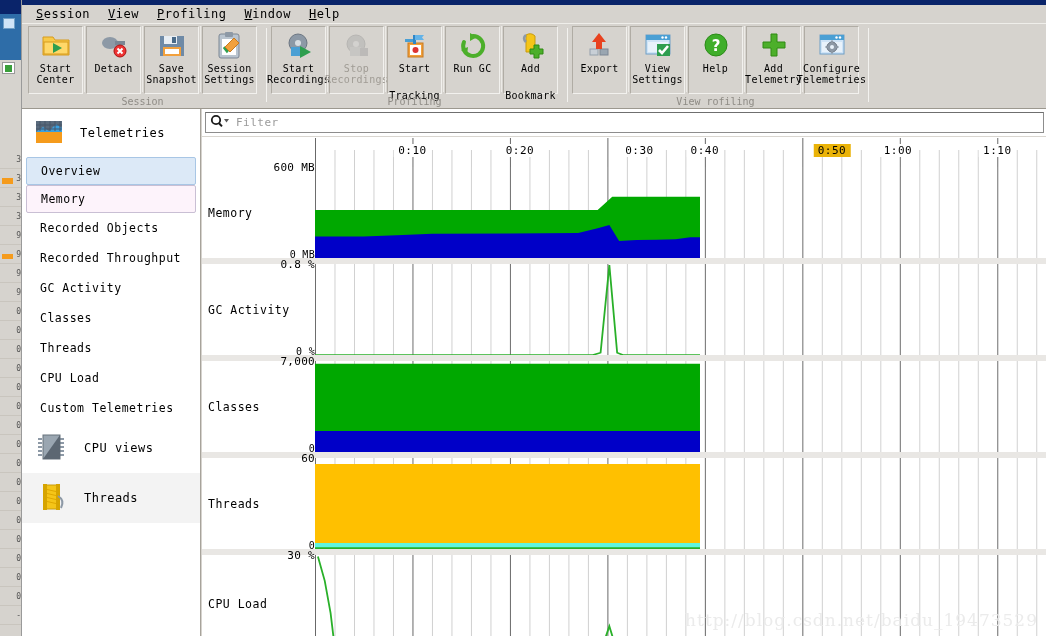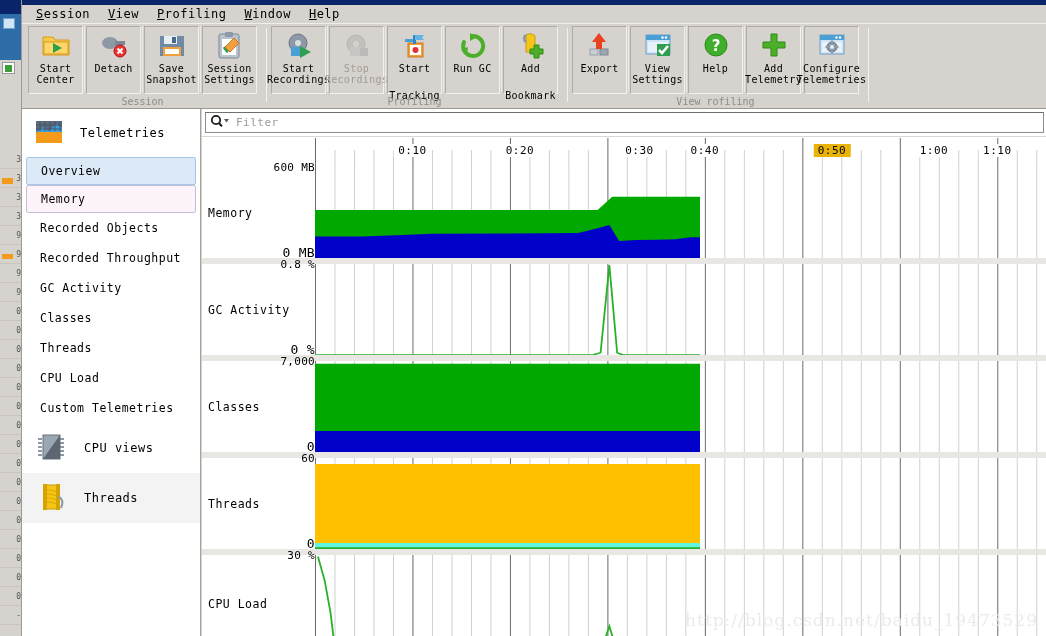--- a/index.html
+++ b/index.html
@@ -77,21 +77,21 @@
   .filterbox .ph { margin-left:4px; font-size:11px; color:#9b9b9b; letter-spacing:0.5px; }
   .panel-sep { height:1px; background:#d9d6d0; }
 
   
   .charts { position:absolute; left:0; top:29px; width:844px; height:498px; }
   .axisrow { position:relative; height:29px; }
   .axisrow .tick-lbl { position:absolute; top:6px; font-size:11px; letter-spacing:.5px; transform:translateX(-50%); }
   .chart { position:relative; height:97px; border-bottom:6px solid #e9e7e4; background:#fff; }
   .chart:last-child { border-bottom:none; }
   .chart .ylab-top { position:absolute; right:calc(100% - 113px); top:-6px; font-size:11px; white-space:nowrap; letter-spacing:.3px;}
-  .chart .ylab-bot { position:absolute; right:calc(100% - 113px); bottom:-2px; font-size:13px; white-space:nowrap; letter-spacing:.3px;}
+  .chart .ylab-bot { position:absolute; right:calc(100% - 113px); bottom:-2px; font-size:10px; white-space:nowrap; letter-spacing:.3px;}
   .chart .name { position:absolute; left:6px; top:50%; transform:translateY(-50%);
      font-size:11.5px; letter-spacing:.5px; }
   .plot { position:absolute; left:113px; top:0; right:0; bottom:0; overflow:hidden; background:#fff;}
   .plot svg { display:block; width:100%; height:100%; }
   .watermark { position:absolute; right:8px; bottom:6px; font-size:17px; color:#ebebeb;
      font-family:"DejaVu Serif","Liberation Serif",serif; letter-spacing:1px; pointer-events:none; }
   .axis-ticks { position:absolute; left:113px; right:0; top:0; height:29px; }
 </style>
 </head>
 <body>
@@ -468,21 +468,21 @@
                   <line x1="682.7666666666667" y1="0" x2="682.7666666666667" y2="29" stroke="#686868" stroke-width="1"></line>
                   <line x1="702.26" y1="12" x2="702.26" y2="29" stroke="#d0d0d0" stroke-width="1"></line>
                   <line x1="721.7533333333333" y1="12" x2="721.7533333333333" y2="29" stroke="#d0d0d0" stroke-width="1"></line>
                 </svg>
               </div>
               <div class="tick-lbl" style="left: 210.467px; background: rgb(255, 255, 255); padding: 0px 4px;">0:10</div>
               <div class="tick-lbl" style="left: 318px; background: rgb(255, 255, 255); padding: 0px 4px;">0:20</div>
               <div class="tick-lbl" style="left: 405.4px; background: rgb(255, 255, 255); padding: 0px 4px; margin-left: 32px;">0:30</div>
               <div class="tick-lbl" style="left: 502.867px; background: rgb(255, 255, 255); padding: 0px 4px;">0:40</div>
               <div class="tick-lbl" style="left: 630px; background: #eab308; padding: 0px 4px;">0:50</div>
-              <div class="tick-lbl" style="left: 732px; background: rgb(255, 255, 255); padding: 0px 4px;">1:00</div>
+              <div class="tick-lbl" style="left: 696px; background: rgb(255, 255, 255); padding: 0px 4px;">1:00</div>
               <div class="tick-lbl" style="left: 795.267px; background: rgb(255, 255, 255); padding: 0px 4px;">1:10</div>
             </div>
             <div class="chart">
               <div class="name">Memory</div>
               <div class="ylab-top">600 MB</div>
               <div class="ylab-bot">0 MB</div>
               <div class="plot">
                 <svg width="731" height="97" viewBox="0 0 731 97" preserveAspectRatio="none">
                   <line x1="0.5" y1="0" x2="0.5" y2="97" stroke="#686868" stroke-width="1"></line>
                   <line x1="19.993333333333336" y1="0" x2="19.993333333333336" y2="97" stroke="#d0d0d0" stroke-width="1"></line>

